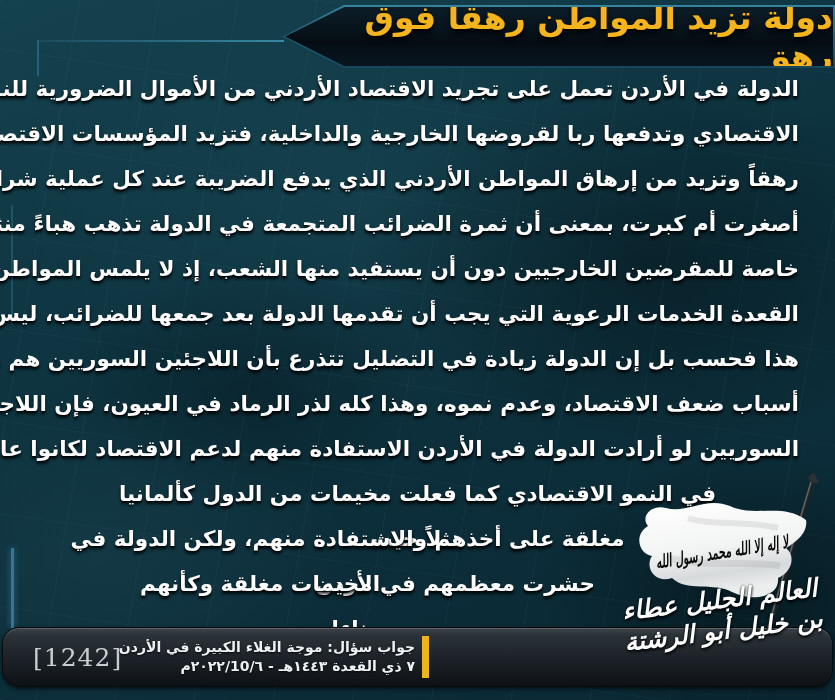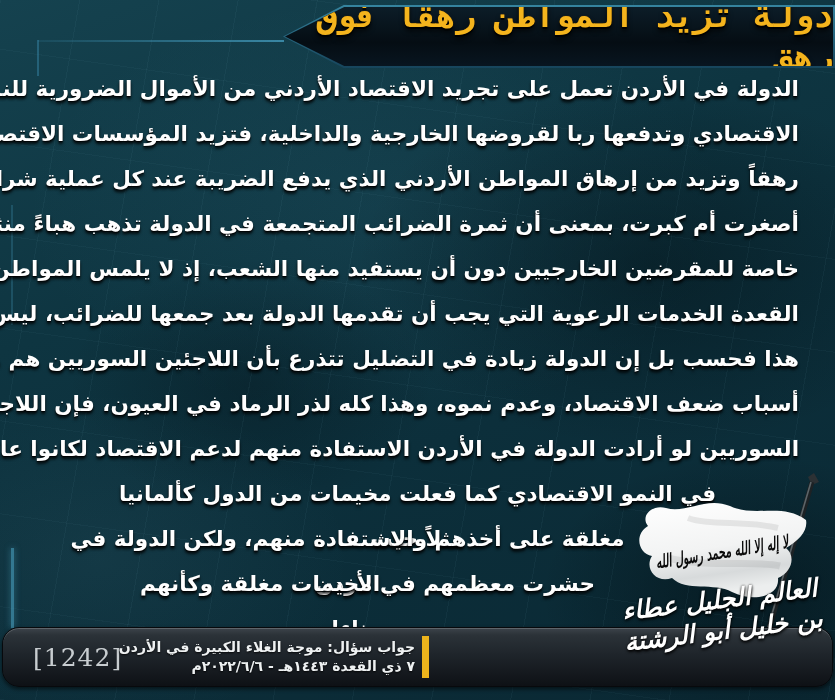--- a/index.html
+++ b/index.html
@@ -26,21 +26,21 @@
   .edge-v2{left:11px; top:548px; width:3px; height:80px; background:rgba(80,175,210,0.55);
     box-shadow:0 0 6px rgba(80,175,210,0.5);}
 
   
   .banner-outer{position:absolute; top:5px; right:0; width:552px; height:63px; z-index:10;
     clip-path:polygon(0 50%, 11% 0, 100% 0, 100% 100%, 11% 100%);
     background:linear-gradient(180deg,#35849f,#17455c);}
   .banner-inner{position:absolute; inset:2px;
     clip-path:polygon(0 50%, 10.8% 0, 100% 0, 100% 100%, 10.8% 100%);
     background:linear-gradient(180deg,#0c1d28 0%, #050d13 60%, #081520 100%);
-    display:flex; align-items:center; justify-content:center;font-family:Liberation Mono, monospace;}
+    display:flex; align-items:center; justify-content:center;}
   .title-text{direction:rtl; color:#f4b41d; font-size:33px; font-weight:bold; padding-left:14px;
     text-shadow:0 2px 0 rgba(0,0,0,0.85), 0 4px 5px rgba(0,0,0,0.8), 0 0 1px #7a4c0a;}
 
   
   .body-text{position:absolute; top:66px; left:36px; right:36px; z-index:8; direction:rtl;}
   .bline{height:45px; line-height:45px; font-size:21.5px; font-weight:bold; color:#ffffff;
     text-align:justify; text-align-last:justify; white-space:nowrap;
     text-shadow:0 3px 3px rgba(0,0,0,0.85), 0 1px 1px rgba(0,0,0,0.9);}
   .bline.center{text-align:center; text-align-last:center; white-space:normal;}
   .l10{margin-left:79px; margin-right:79px;}
@@ -123,21 +123,21 @@
       </g>
       <text x="95" y="90" transform="rotate(-9 95 90)" text-anchor="middle" direction="rtl" font-family="DejaVu Sans, sans-serif" font-size="18" font-weight="bold" font-style="italic" fill="#0b0b0b" textLength="134" lengthAdjust="spacingAndGlyphs">لا إله إلا الله محمد رسول الله</text>
     </svg>
   </div>
 
   <div class="footer-bar">
     <div class="series-number">[1242]</div>
     <div class="footer-note">
       <div class="note-text">
         <div>جواب سؤال: موجة الغلاء الكبيرة في الأردن</div>
-        <div>٧ ذي القعدة ١٤٤٣هـ - ٢٠٢٢/٦/٦م</div>
+        <div>٧ ذي القعدة ١٤٤٣هـ - ٢٠٢٢/10/٦م</div>
       </div>
       <div class="gold-bar"></div>
     </div>
   </div>
 
   <div class="signature">العالم الجليل عطاء بن خليل أبو الرشتة</div>
 
 </div>
 
 </body></html>

